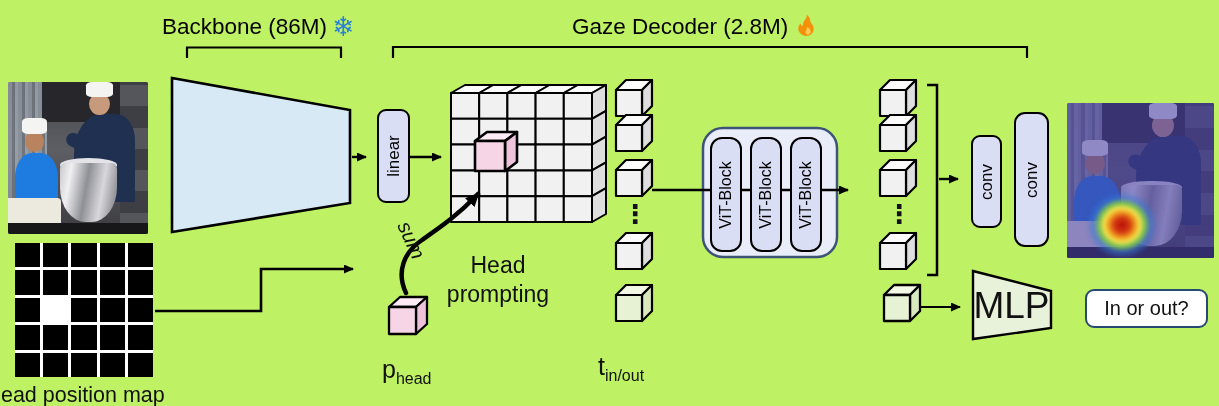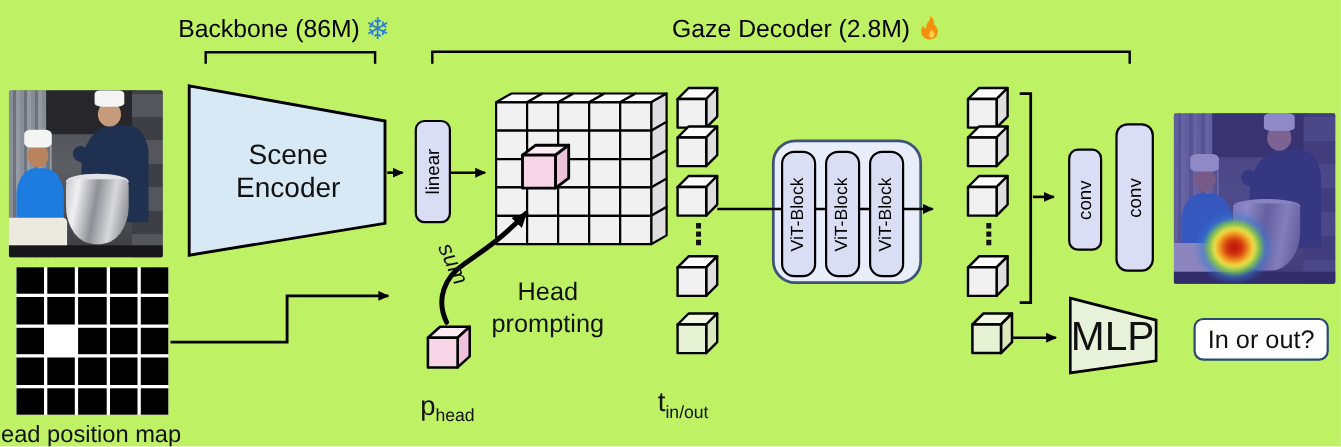--- a/index.html
+++ b/index.html
@@ -19,21 +19,21 @@
   .vbox .rot{
     position:absolute;left:50%;top:50%;transform:translate(-50%,-50%) rotate(-90deg);
     font-size:17px;white-space:nowrap;color:#000;
   }
   .vitbox{border-radius:12px;}
   .vitbox .rot{font-size:16px;}
   .enc-label{font-size:25.5px;line-height:1.16;text-align:center;}
   .mlp-label{font-size:37px;display:flex;align-items:center;justify-content:center;}
   .inout{
     background:#fff;border:2.4px solid var(--c-inout_border);border-radius:9px;
-    display:flex;align-items:center;justify-content:center;font-size:23px;z-index:2;
+    display:flex;align-items:center;justify-content:center;font-size:20px;z-index:2;
   }
   .hp-label{font-size:23px;line-height:1.24;text-align:center;}
   .sum-label{font-style:italic;font-size:20.5px;transform:rotate(66deg);transform-origin:center;}
   .sub-label{font-size:25px;white-space:nowrap;}
   .sub-label sub{font-size:16px;}
   .map-label{font-size:21.5px;white-space:nowrap;}
   .dots{font-size:26px;font-weight:bold;line-height:1;font-family:"DejaVu Sans",sans-serif;}
   .headmap{display:grid;gap:3px;background:#fff;}
   .headmap .cell{background:#000;}
   .headmap .cell.white{background:#fff;}
@@ -63,21 +63,21 @@
 </style>
 </head>
 <body>
 
 <div class="canvas">
 
   <div class="toplabel abs lay2" style="left:162px;top:13px;">
     <span>Backbone (86M)</span>
     <span class="snow">❄</span>
   </div>
-  <div class="toplabel abs lay2" style="left:572px;top:13px;margin-left:39px;">
+  <div class="toplabel abs lay2" style="left:572px;top:13px;">
     <span>Gaze Decoder (2.8M)</span>
     <span style="line-height:0;">
       <svg width="27" height="27" viewBox="0 0 24 24">
         <path fill="#f4900c" d="M12 1c1.2 4-3 5.2-3 9 0 2-2.2 1.6-2.2-1-2 2.2-3 5.4-.9 8.3 1.9 2.7 5.1 3.6 8.1 2.7 3.3-1 5.1-4.3 4.1-7.8-.8-2.8-3.1-3.2-3.1-7 0-1.6-2-2.7-3-4.2z"></path>
         <path fill="#ffcc4d" d="M12.2 13c.6 2-1.6 2.6-1 4.6.4 1.6 2.3 2 3.5 1 1.3-1.1 1.2-3 .2-4.5-.7-1-2-1.6-2.7-1.1z"></path>
       </svg>
     </span>
   </div>
 
   <svg class="overlay" width="1219" height="406">
@@ -255,21 +255,20 @@
       <div class="cell"></div>
       <div class="cell"></div>
       <div class="cell"></div>
       <div class="cell"></div>
       <div class="cell"></div>
       <div class="cell"></div>
       <div class="cell"></div>
     </div>
   <div class="map-label abs lay2" style="left:-11px;top:383px;">head position map</div>
 
-  <div class="enc-label abs lay2" style="left:188px;top:127px;width:148px;">Scene Encoder</div>
 
   <div class="vbox" style="left:377px;top:109px;width:29px;height:90px;">
     <span class="rot">linear</span>
   </div>
 
   <div class="sum-label abs lay2" style="left:392px;top:228px;">sum</div>
   <div class="hp-label abs lay2" style="left:428px;top:251px;width:140px;">Head prompting</div>
   <div class="sub-label abs lay2" style="left:382px;top:355px;">
     <span>p</span><sub>head</sub>
   </div>

